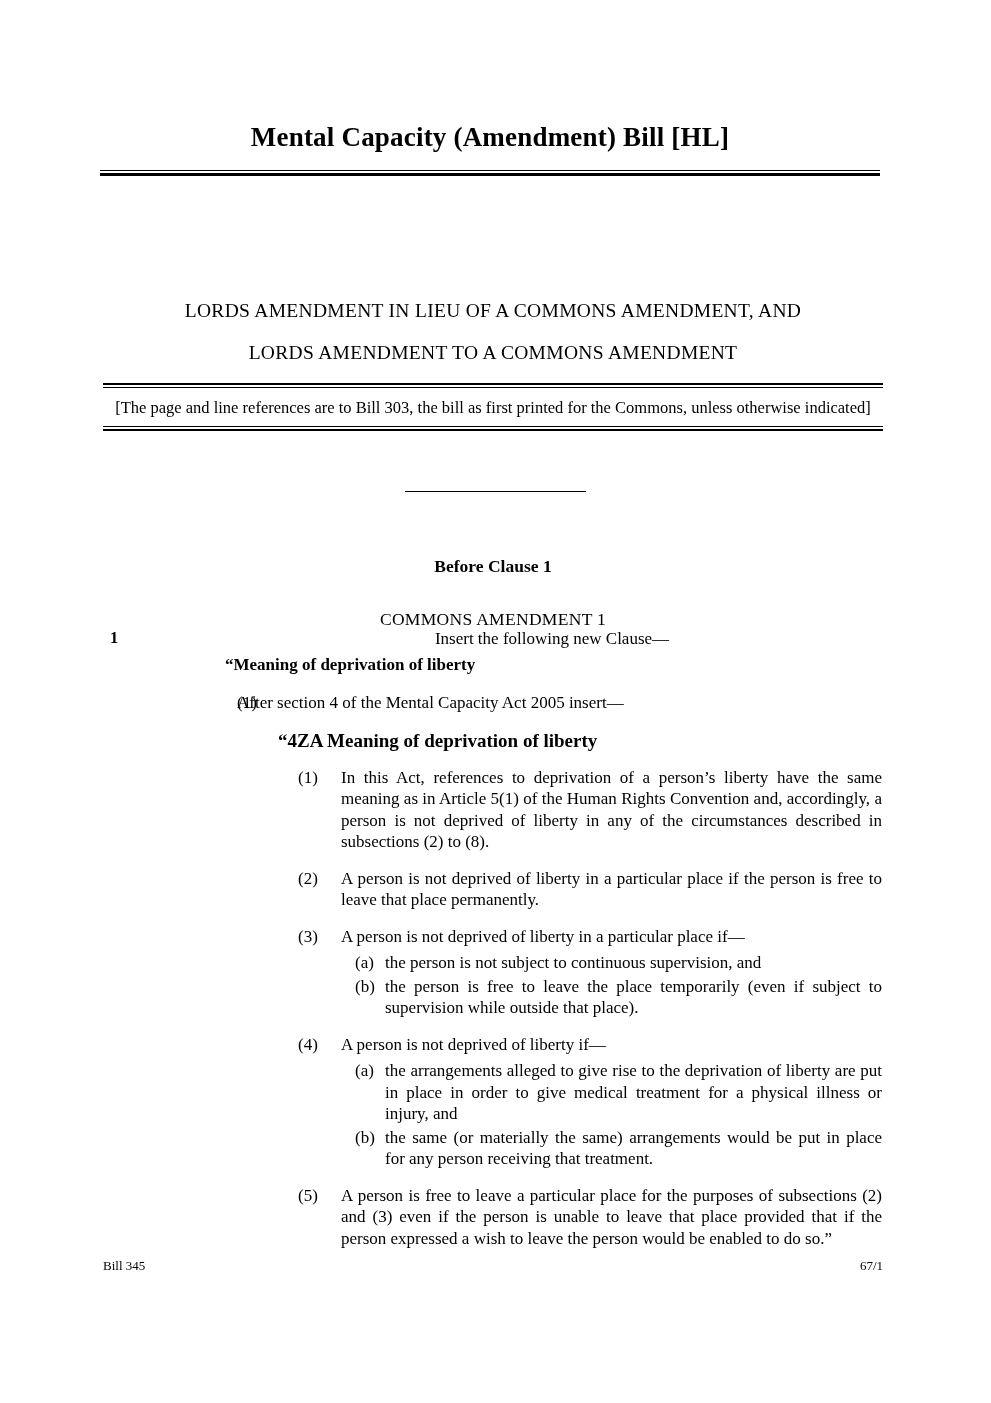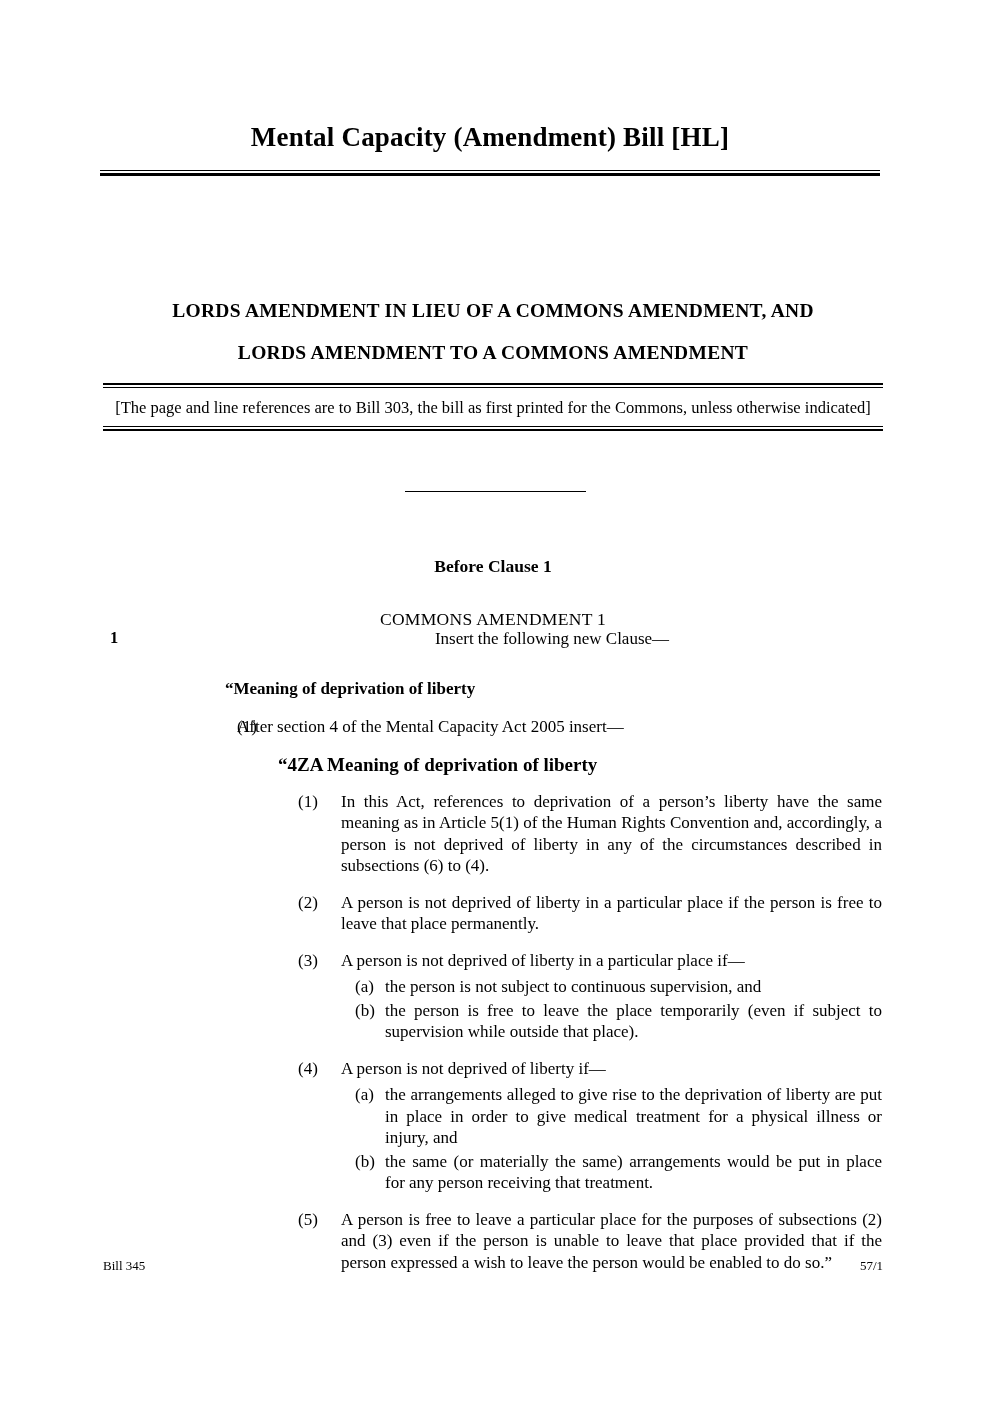--- a/index.html
+++ b/index.html
@@ -43,21 +43,20 @@
     height: 2px;
   }
 
   
   .subtitle-block {
     position: absolute;
     left: 103px;
     top: 290px;
     width: 780px;
     text-align: center;
-    font-weight: bold;
   }
   .subtitle-line {
     font-size: 19.5px;
     line-height: 42px;
     letter-spacing: 0.3px;
   }
 
   
   .note-block {
     position: absolute;
@@ -125,21 +124,21 @@
     font-weight: bold;
   }
   .lead-line {
     margin: 0 0 0 222px;
     width: 660px;
     font-size: 17px;
     line-height: 22px;
     text-align: center;
   }
   .clause-title {
-    margin: 28px 0 0 225px;
+    margin: 4px 0 0 225px;
     width: 657px;
     font-size: 17px;
     font-weight: bold;
     line-height: 22px;
   }
 
   
   .item {
     position: relative;
     line-height: 21.5px;
@@ -237,21 +236,21 @@
 
     <div class="item lvl-sub">
       <span class="marker">(1)</span>
       <span class="content">After section 4 of the Mental Capacity Act 2005 insert—</span>
     </div>
 
     <div class="section-title">“4ZA Meaning of deprivation of liberty</div>
 
     <div class="item lvl-num">
       <span class="marker">(1)</span>
-      <span class="content">In this Act, references to deprivation of a person’s liberty have the same meaning as in Article 5(1) of the Human Rights Convention and, accordingly, a person is not deprived of liberty in any of the circumstances described in subsections (6) to (4).</span>
+      <span class="content">In this Act, references to deprivation of a person’s liberty have the same meaning as in Article 5(1) of the Human Rights Convention and, accordingly, a person is not deprived of liberty in any of the circumstances described in subsections (2) to (8).</span>
     </div>
 
     <div class="item lvl-num">
       <span class="marker">(2)</span>
       <span class="content">A person is not deprived of liberty in a particular place if the person is free to leave that place permanently.</span>
     </div>
 
     <div class="item lvl-num">
       <span class="marker">(3)</span>
       <span class="content">A person is not deprived of liberty in a particular place if—</span>
@@ -280,16 +279,16 @@
 
     <div class="item lvl-num">
       <span class="marker">(5)</span>
       <span class="content">A person is free to leave a particular place for the purposes of subsections (2) and (3) even if the person is unable to leave that place provided that if the person expressed a wish to leave the person would be enabled to do so.”</span>
     </div>
 
   </div>
 
   <div class="footer">
     <span class="footer-left">Bill 345</span>
-    <span class="footer-right">57/1</span>
+    <span class="footer-right">67/1</span>
   </div>
 
 </div>
 
 </body></html>

